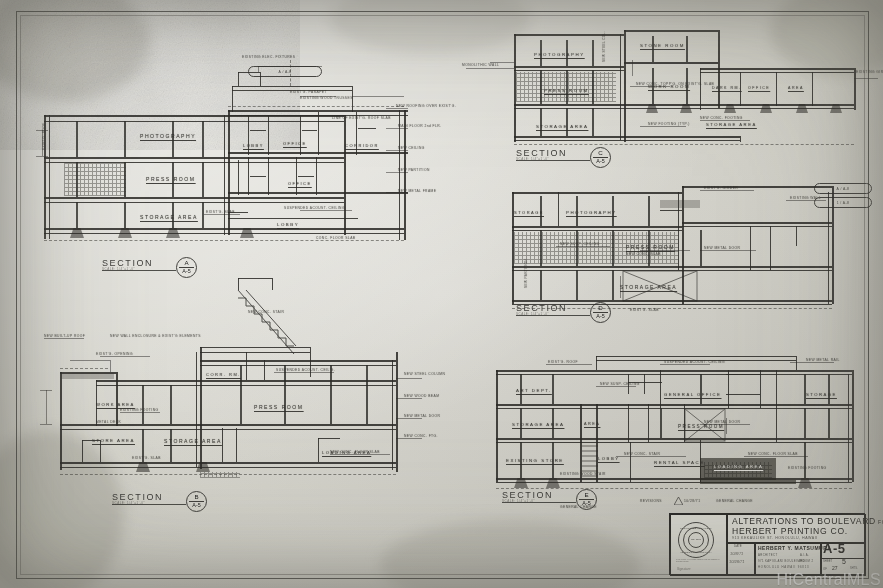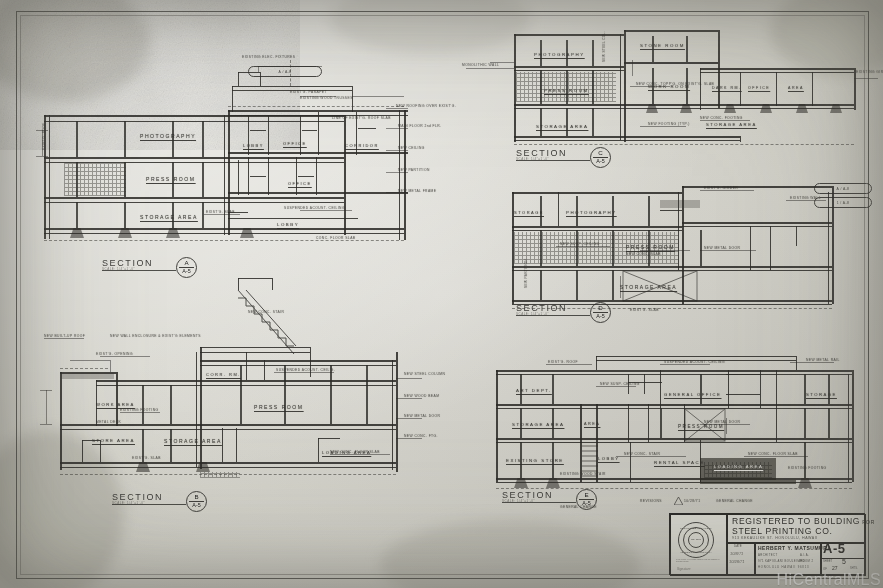--- a/index.html
+++ b/index.html
@@ -671,24 +671,24 @@
       <div class="sarc" style="bottom:4px;">HERBERT Y. MATSUMURA</div>
     </div>
     <div class="txt" style="left:6px;top:44px;width:46px;font-size:1.8px;line-height:1.25;
          white-space:normal;opacity:.6;">
       <span>THIS WORK WAS PREPARED BY ME OR UNDER MY SUPERVISION.</span>
     </div>
     <div class="txt" style="left:7px;top:53px;font-size:3.2px;font-style:italic;opacity:.55;"><span>Signature</span></div>
 
     <div class="cell" style="left:56px;top:0;width:138px;height:28px;"></div>
     <div class="txt" style="left:62px;top:2px;font-size:8.6px;letter-spacing:.7px;">
-      <span>REGISTERED TO BUILDING</span><span style="font-size:5px;"> <span>FOR</span></span>
+      <span>ALTERATIONS TO BOULEVARD</span><span style="font-size:5px;"> <span>FOR</span></span>
     </div>
     <div class="txt" style="left:62px;top:12px;font-size:8.6px;letter-spacing:.7px;">
-      <span>STEEL PRINTING CO.</span>
+      <span>HERBERT PRINTING CO.</span>
     </div>
     <div class="txt" style="left:62px;top:22px;font-size:3.6px;letter-spacing:.5px;opacity:.78;">
       <span>913   KEKAULIKE   ST.      HONOLULU,  HAWAII</span>
     </div>
 
     <div class="cell" style="left:56px;top:28px;width:28px;height:32px;"></div>
     <div class="txt" style="left:64px;top:30px;font-size:3px;opacity:.75;"><span>DATE</span></div>
     <div class="txt" style="left:60px;top:37px;font-size:4px;font-style:italic;opacity:.7;"><span>10/8/71</span></div>
     <div class="txt" style="left:59px;top:45px;font-size:4px;font-style:italic;opacity:.7;"><span>10/28/71</span></div>
 

